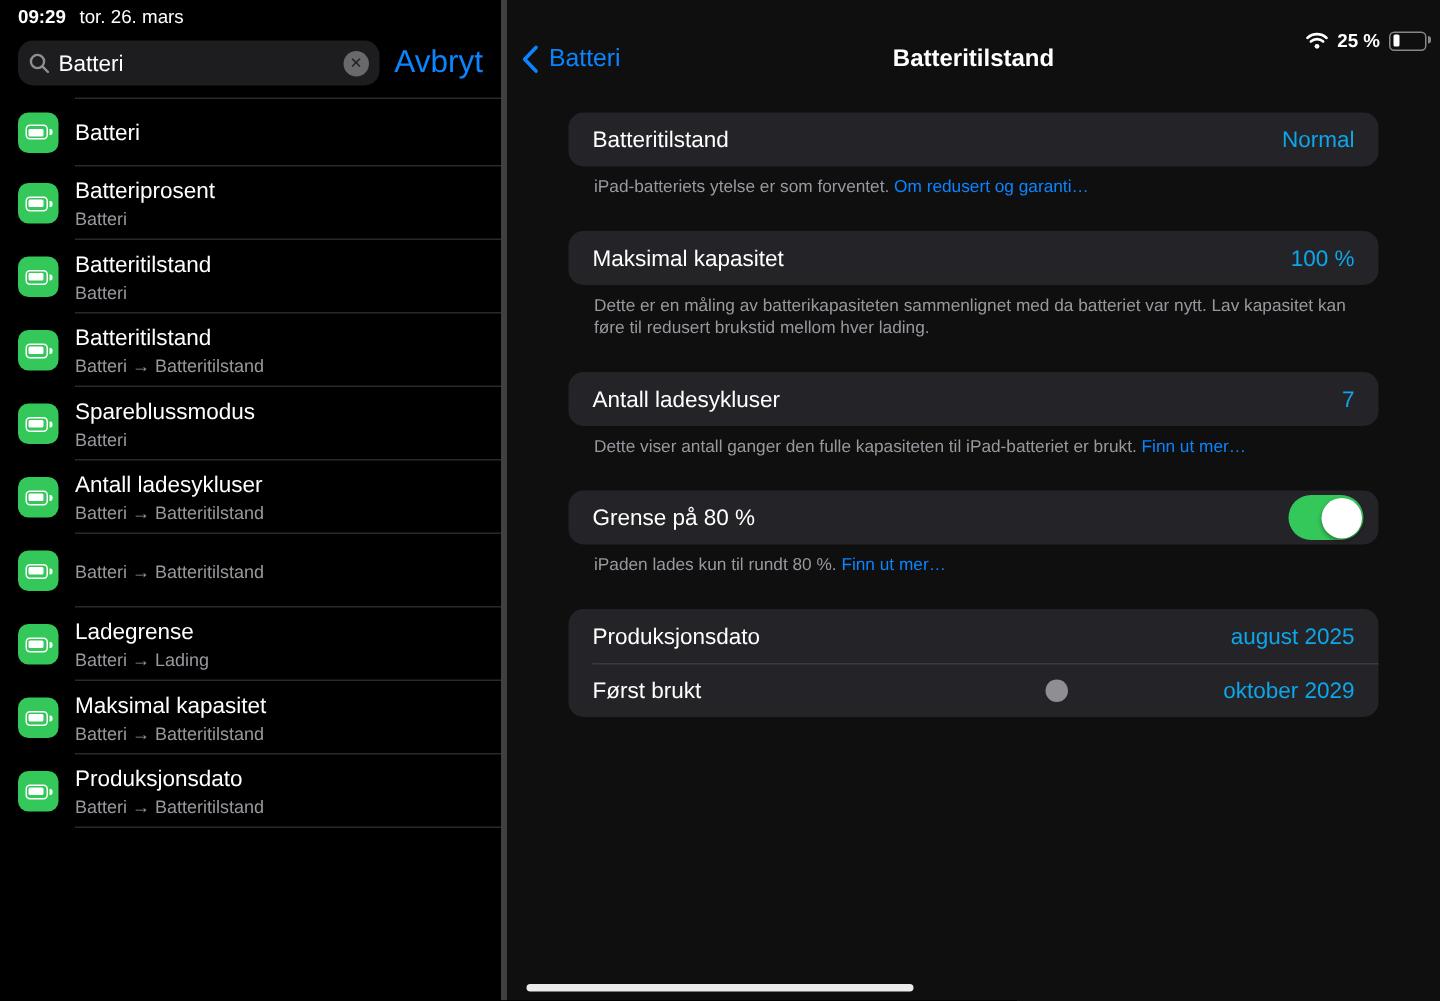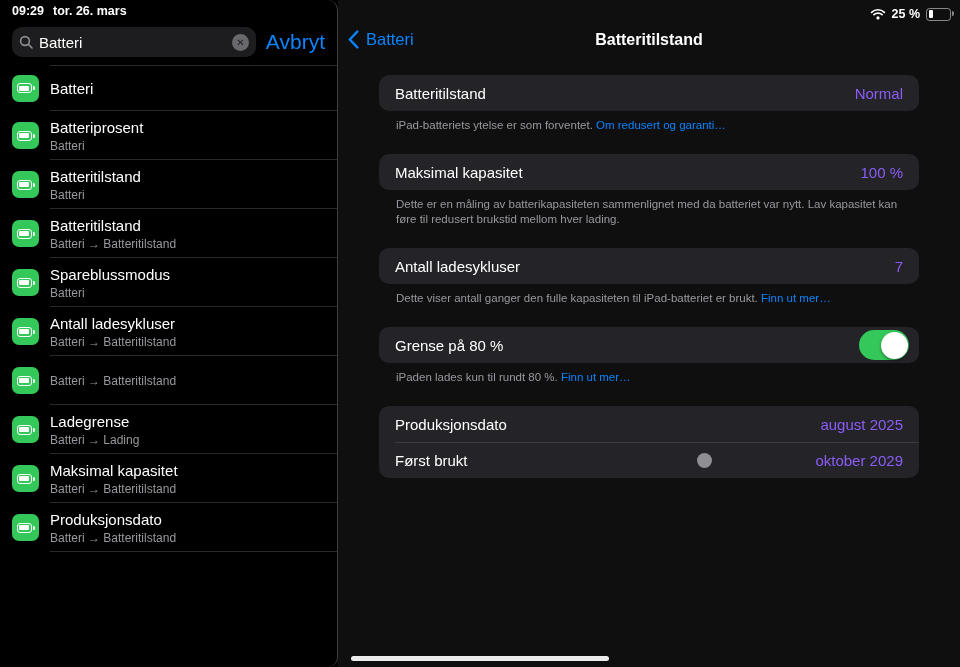--- a/index.html
+++ b/index.html
@@ -4,55 +4,55 @@
 <style>
   html,body { margin:0; padding:0; background:#000; }
   .screen {
     position:relative; width:960px; height:667px; overflow:hidden;
     background:#000; font-family:"Liberation Sans","DejaVu Sans",sans-serif;
     -webkit-font-smoothing:antialiased;
   }
   
   .sidebar {
     position:absolute; left:0; top:0; width:338px; height:667px;
-    background:#000; border-right:1px solid #404040; box-sizing:border-box;border-radius:10px;
+    background:#000; border-right:4px solid #404040; box-sizing:border-box;
   }
   .status-left { display:flex; align-items:center; gap:9px; height:22px; padding-left:12px; color:#fff; font-size:12.5px; }
   .status-time { font-weight:700; }
-  .status-date { font-weight:700; }
+  .status-date { font-weight:400; }
   .search-row { display:flex; align-items:center; gap:10px; padding:4px 12px 0; height:32px; }
   .search-field { flex:1; display:flex; align-items:center; gap:6px; height:30px; background:#1d1d1f; border-radius:10px; padding:0 7px; min-width:0; }
   .search-input { flex:1; min-width:0; background:transparent; border:none; outline:none; color:#fff; font-size:15px; padding:0; font-family:inherit; }
   .clear-btn { width:17px; height:17px; border-radius:50%; background:#68686d; color:#1d1d1f; font-size:10px; font-weight:700; display:flex; align-items:center; justify-content:center; flex:none; cursor:pointer; }
   .cancel-btn { background:none; border:none; color:#0a84ff; font-size:21px; padding:0; font-family:inherit; cursor:pointer; }
   .side-list { margin-top:7px; }
   .side-row { display:flex; align-items:center; padding-left:12px; }
   .icon-badge { width:27px; height:27px; border-radius:7px; background:#34c759; position:relative; flex:none; margin-right:11px; }
   .bi-body { position:absolute; left:4.5px; top:8.5px; width:15px; height:10px; border:1.5px solid #fff; border-radius:3px; box-sizing:border-box; }
   .bi-fill { position:absolute; left:7px; top:11px; width:10px; height:5px; background:#fff; border-radius:1px; }
   .bi-nub  { position:absolute; left:20.5px; top:11.5px; width:2px; height:4px; background:#fff; border-radius:0 1.5px 1.5px 0; }
   .side-text { flex:1; border-bottom:1px solid #29292b; min-height:49px; box-sizing:border-box; display:flex; flex-direction:column; justify-content:center; padding-right:8px; }
   .side-row:first-child .side-text { border-top:1px solid #29292b; min-height:46px; }
   .side-title { font-size:15px; color:#fff; line-height:19px; }
   .side-sub { font-size:12px; color:#98989e; line-height:14px; margin-top:2px; }
   
   .detail { position:absolute; left:338px; top:0; right:0; bottom:0; background:#0f0f10; }
-  .status-right { position:absolute; top:3px; right:0; height:22px; display:flex; align-items:center; gap:6px; padding-right:9px; color:#fff; font-size:12.5px; font-weight:600; }
+  .status-right { position:absolute; top:16px; right:0; height:22px; display:flex; align-items:center; gap:6px; padding-right:9px; color:#fff; font-size:12.5px; font-weight:600; }
   .sb-batt { position:relative; width:23px; height:11px; border:1px solid rgba(255,255,255,.5); border-radius:3.5px; flex:none; }
   .sb-batt-fill { position:absolute; left:1.5px; top:1.5px; bottom:1.5px; width:4.5px; background:#fff; border-radius:1px; }
   .sb-batt-nub { position:absolute; right:-3.5px; top:2.5px; width:2px; height:4.5px; background:rgba(255,255,255,.5); border-radius:0 2px 2px 0; }
   .d-header { position:relative; height:58px; }
   .back-btn { position:absolute; left:10px; top:30px; display:flex; align-items:center; gap:7px; color:#0a84ff; font-size:16.5px; background:none; border:none; padding:0; font-family:inherit; cursor:pointer; }
   .d-title { position:absolute; left:0; right:0; top:31px; text-align:center; color:#fff; font-size:16px; font-weight:600; pointer-events:none; }
   .content { padding:17px 41px 0; }
   .card { background:#242428; border-radius:10px; }
   .crow { display:flex; align-items:center; justify-content:space-between; height:36px; padding:0 16px; position:relative; }
   .crow.toggle-row { padding-right:10px;justify-content:space-between; }
   .crow-label { color:#fff; font-size:15px; }
-  .crow-value { color:#8b5cf6; font-size:15px; }
+  .crow-value { color:#0ea5e9; font-size:15px; }
   .footer { margin:7px 17px 21px; font-size:11.5px; line-height:15px; color:#98989e; }
   .flink { color:#0a84ff; cursor:pointer; }
   .group .crow + .crow::before { content:""; position:absolute; left:16px; right:0; top:0; height:1px; background:#3b3b3e; }
   .toggle { width:50px; height:30px; border-radius:15px; background:#39393d; position:relative; flex:none; cursor:pointer; }
   .toggle.on { background:#34c759; }
   .knob { position:absolute; top:1.5px; left:1.5px; width:27px; height:27px; border-radius:50%; background:#fff; box-shadow:0 1.5px 3px rgba(0,0,0,.4); }
   .toggle.on .knob { left:21.5px; }
   .dot { position:absolute; left:318px; top:10.5px; width:15px; height:15px; border-radius:50%; background:#8e8e93; }
   .home-indicator { position:absolute; left:351px; bottom:6px; width:258px; height:5px; border-radius:3px; background:#ececec; cursor:grab; }
 </style>

